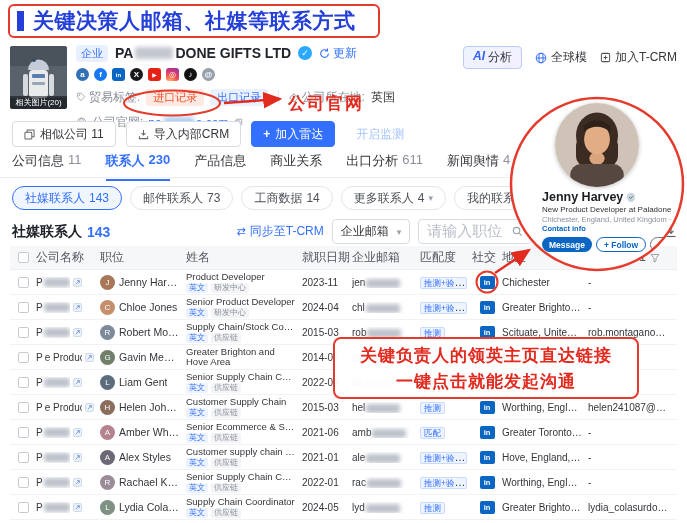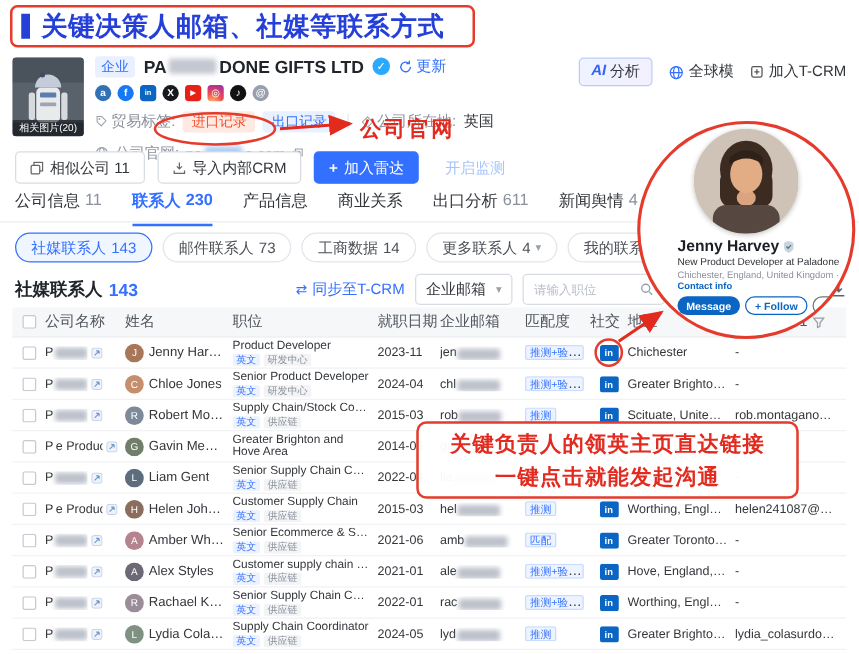--- a/index.html
+++ b/index.html
@@ -82,21 +82,21 @@
   
   .section-row{position:absolute;left:12px;top:219px;width:665px;display:flex;align-items:center;z-index:2;}
   .sec-title{font-size:14px;font-weight:bold;color:#20242b;}
   .sec-count{color:#3370ff;margin-left:5px;font-weight:bold;font-size:14px;}
   .toolbar{margin-left:auto;display:flex;align-items:center;gap:8px;}
   .sync{color:#3370ff;font-size:12px;display:flex;gap:4px;align-items:center;cursor:pointer;}
   .sync .sy{font-size:11px;}
   .tsel{height:25px;border:1px solid #d8dce3;border-radius:4px;display:flex;align-items:center;gap:8px;
         padding:0 8px;font-size:12px;color:#33363b;background:#fff;cursor:pointer;white-space:nowrap;}
   .tinput{height:25px;width:114px;border:1px solid #d8dce3;border-radius:4px;display:flex;align-items:center;
-          justify-content:space-between;padding:0 8px;font-size:10px;color:#b9bec7;background:#fff;}
+          justify-content:space-between;padding:0 8px;font-size:15px;color:#b9bec7;background:#fff;}
   .icon-btn{color:#5d636b;font-size:13px;display:flex;align-items:center;gap:2px;cursor:pointer;}
 
   
   .table{position:absolute;left:10px;top:246px;width:667px;z-index:1;}
   .tr{display:grid;grid-template-columns:26px 64px 86px 116px 50px 68px 52px 30px 86px 1fr;
       align-items:center;height:25px;border-bottom:1px solid #f1f2f4;}
   .tr.thead{background:#f6f7f9;height:24px;border-bottom:1px solid #eceef1;}
   .td{font-size:11px;color:#33363b;overflow:hidden;white-space:nowrap;text-overflow:ellipsis;padding-right:6px;}
   .th{font-size:12px;color:#51565e;display:flex;align-items:center;}
   .td-check{display:flex;justify-content:center;padding-right:0;}
@@ -378,24 +378,24 @@
 
   <div class="table">
     <div class="tr thead">
         <div class="td td-check">
           <span class="cb"></span>
         </div>
         <div class="td th">
           <span>公司名称</span>
         </div>
         <div class="td th">
+          <span>职位</span>
+        </div>
+        <div class="td th">
           <span>姓名</span>
-        </div>
-        <div class="td th">
-          <span>职位</span>
         </div>
         <div class="td th">
           <span>就职日期</span>
         </div>
         <div class="td th">
           <span>企业邮箱</span>
         </div>
         <div class="td th">
           <span>匹配度</span>
         </div>

